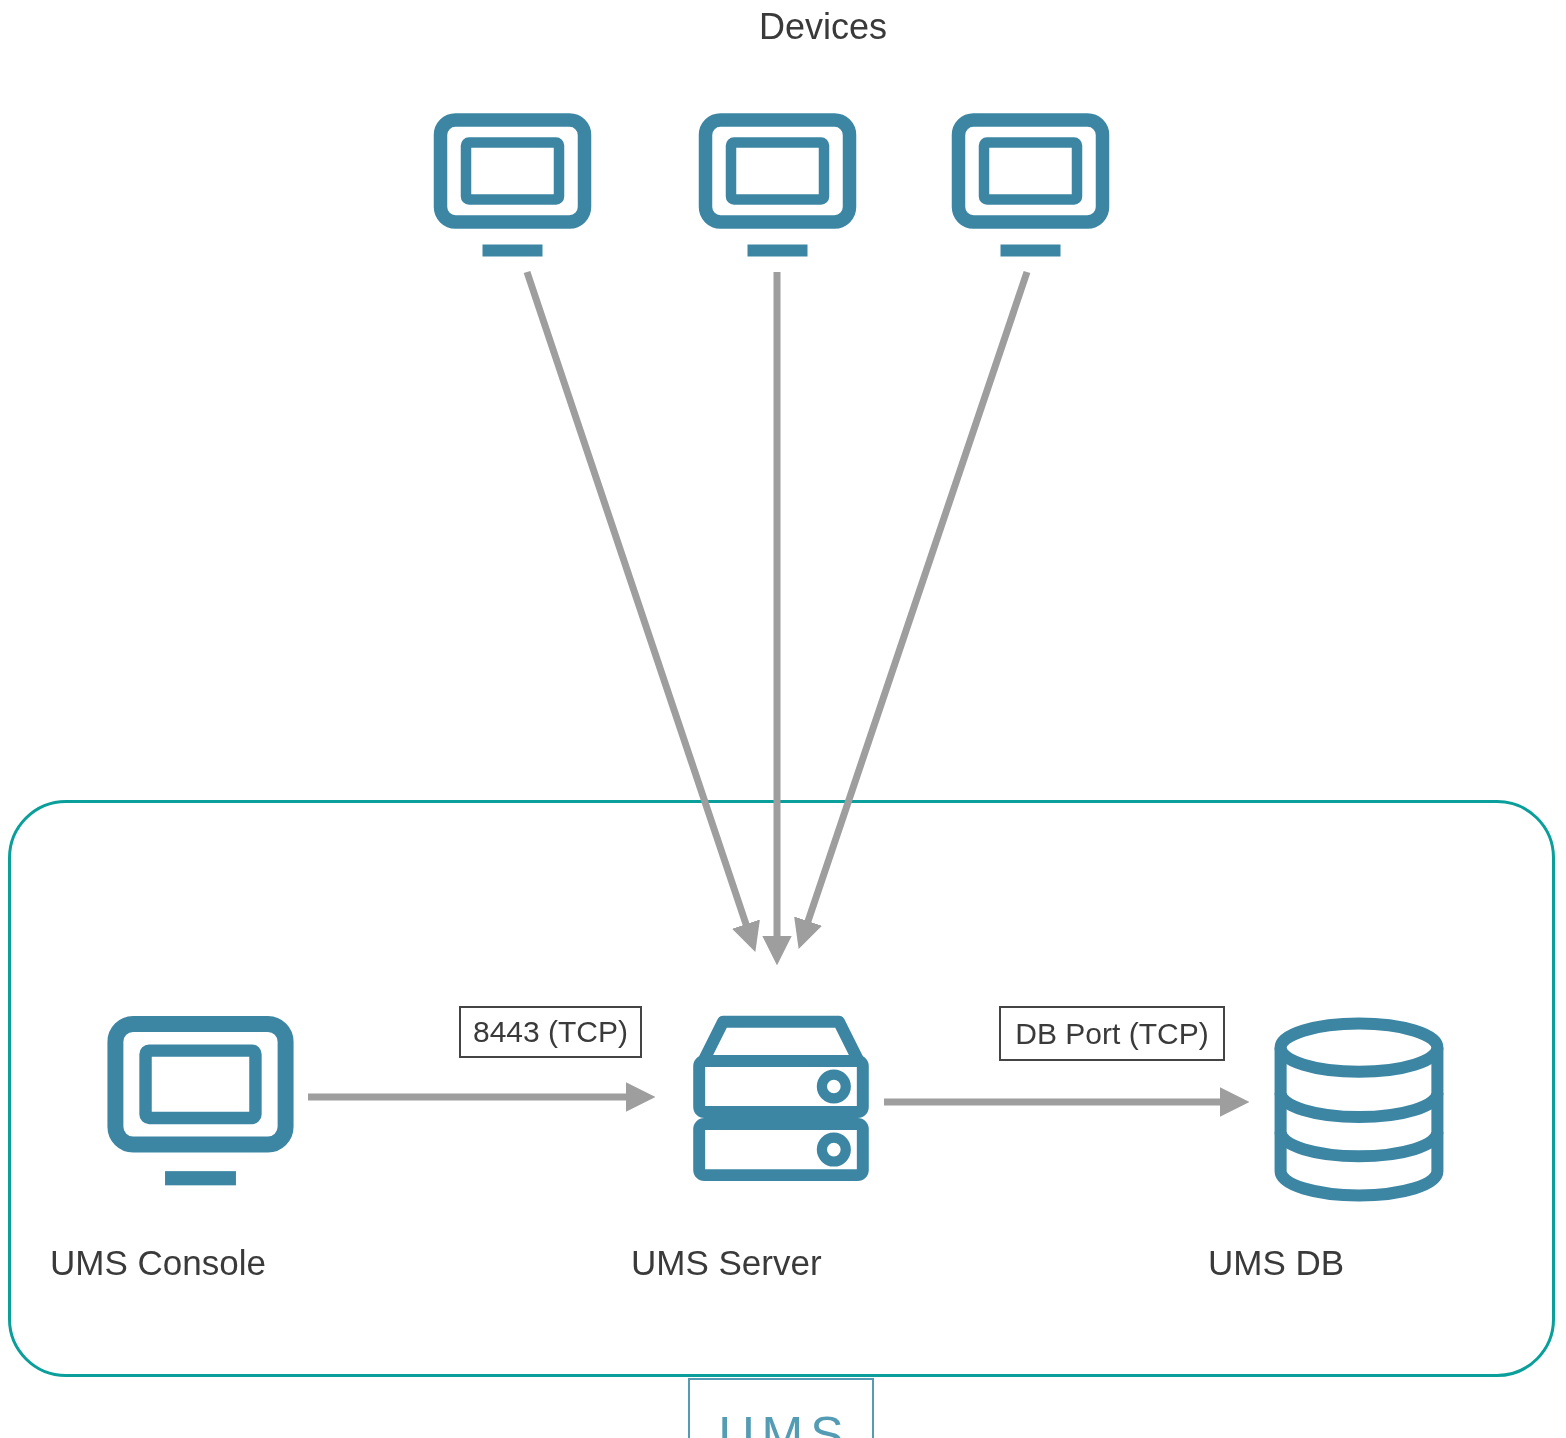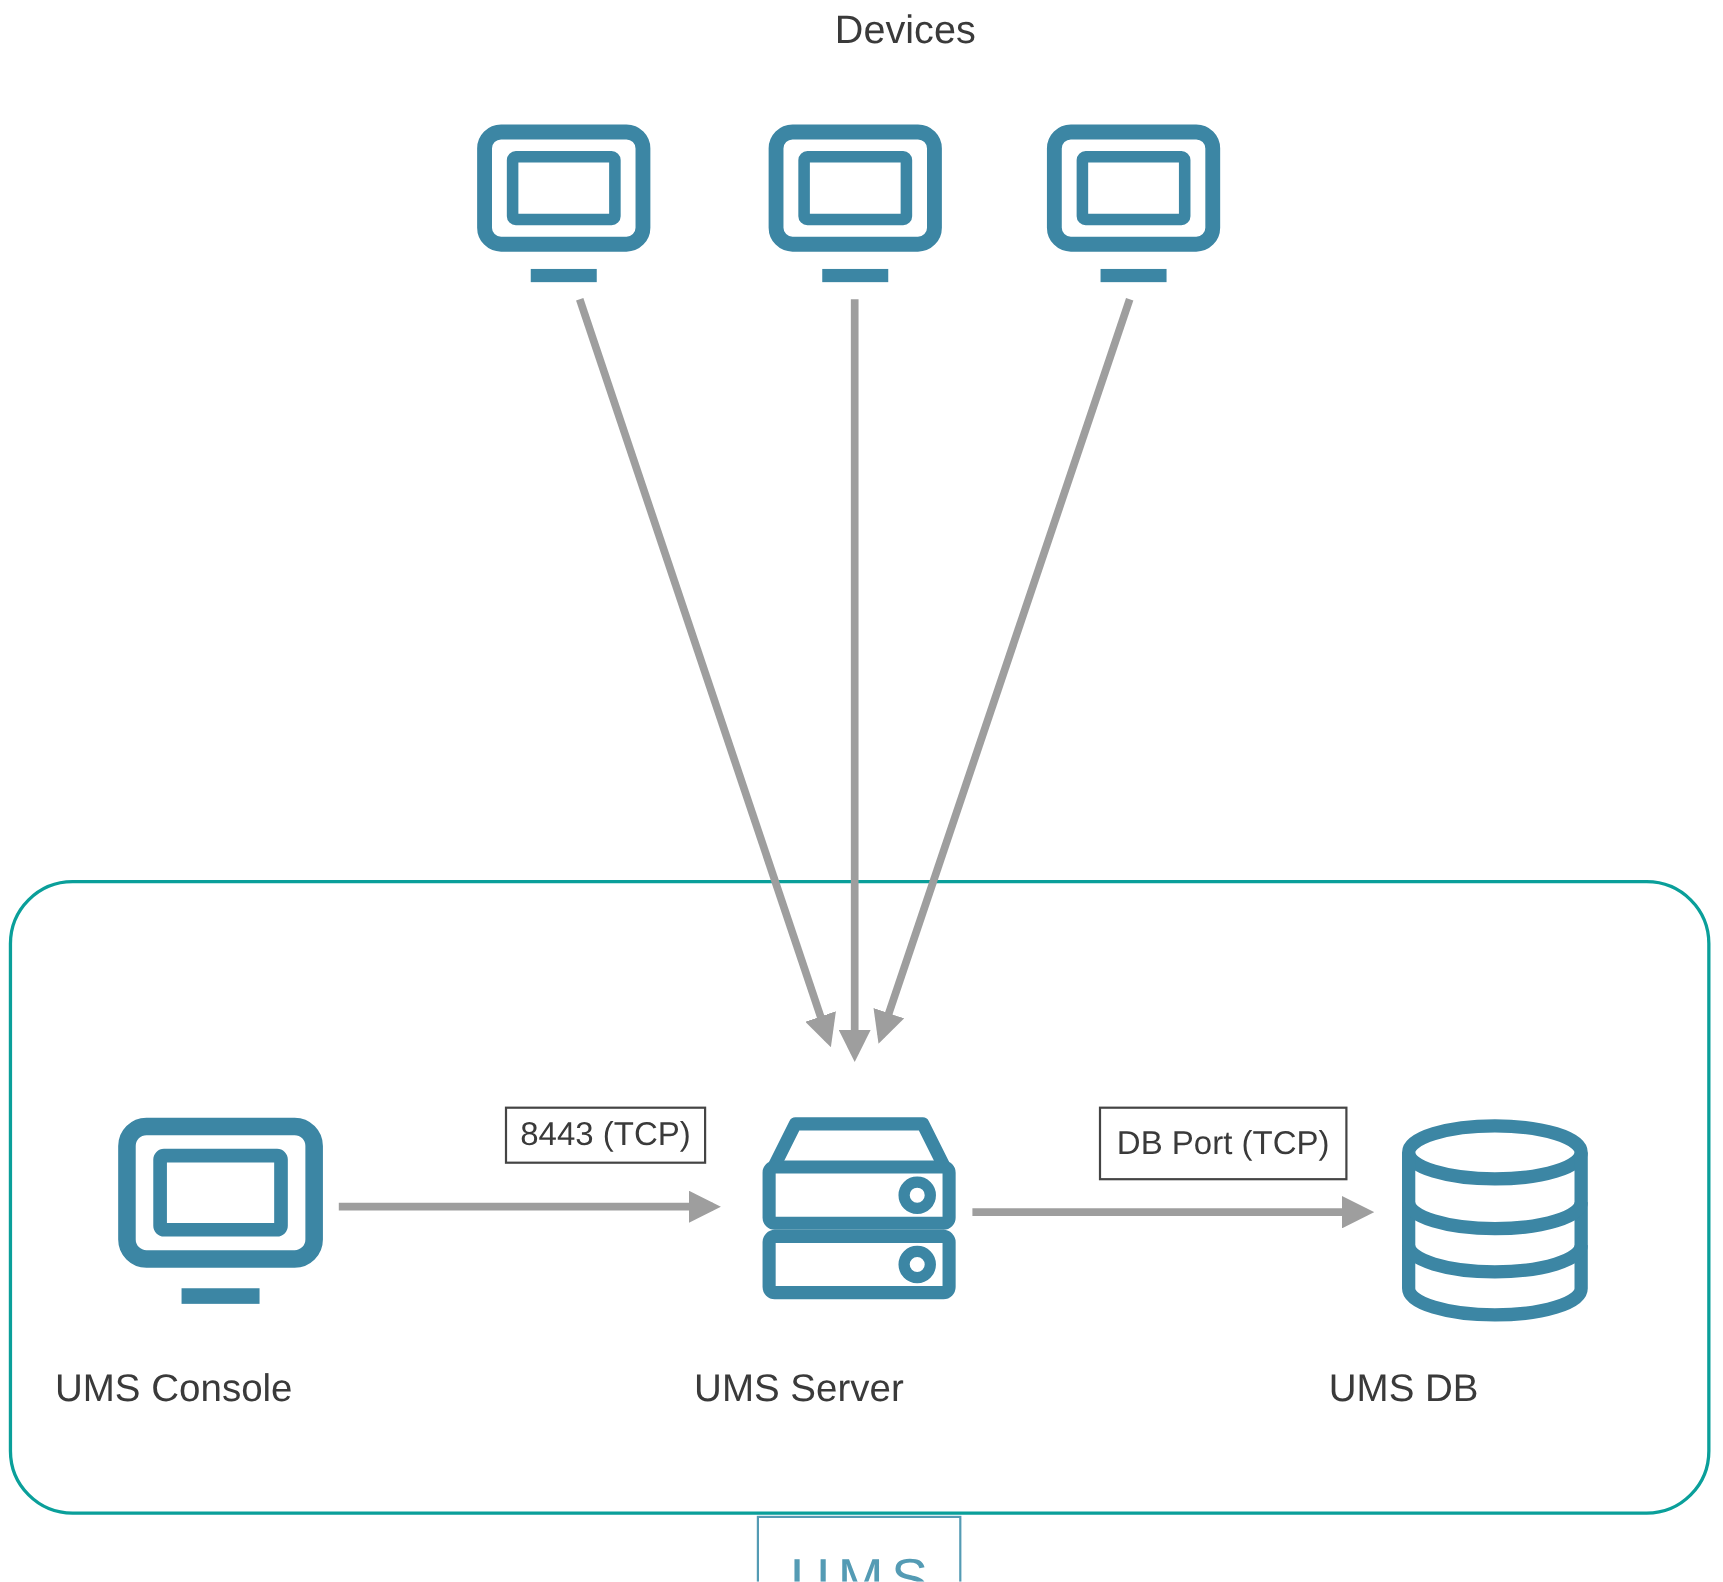--- a/index.html
+++ b/index.html
@@ -134,21 +134,21 @@
   <div class="node abs" style="left:1268px;top:1013px;width:182px;height:196px">
     <svg viewBox="0 0 120 130">
       <ellipse class="st sw8" cx="60" cy="23" rx="52" ry="16"></ellipse>
       <path class="st sw8" d="M8 23 V105 A52 16 0 0 0 112 105 V23"></path>
       <path class="st sw8" d="M8 53 A52 16 0 0 0 112 53"></path>
       <path class="st sw8" d="M8 79 A52 16 0 0 0 112 79"></path>
     </svg>
   </div>
 
   <div class="edge-label abs" style="left:459px;top:1006px;width:183px;height:52px">8443 (TCP)</div>
-  <div class="edge-label abs" style="left:999px;top:1006px;width:226px;height:67px">DB Port (TCP)</div>
+  <div class="edge-label abs" style="left:999px;top:1006px;width:226px;height:55px">DB Port (TCP)</div>
 
   <div class="node-label abs" style="left:50px;top:1243px;width:300px">UMS Console</div>
   <div class="node-label abs" style="left:631px;top:1243px;width:300px">UMS Server</div>
   <div class="node-label abs" style="left:1208px;top:1243px;width:300px">UMS DB</div>
 
   <div class="logo-box abs">
     <span class="logo-text">UMS</span>
   </div>
 
 </div>

